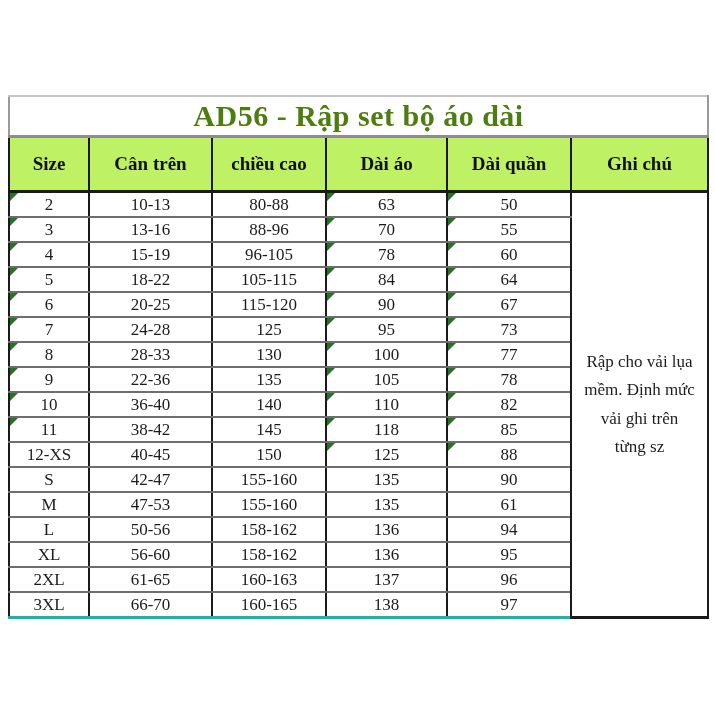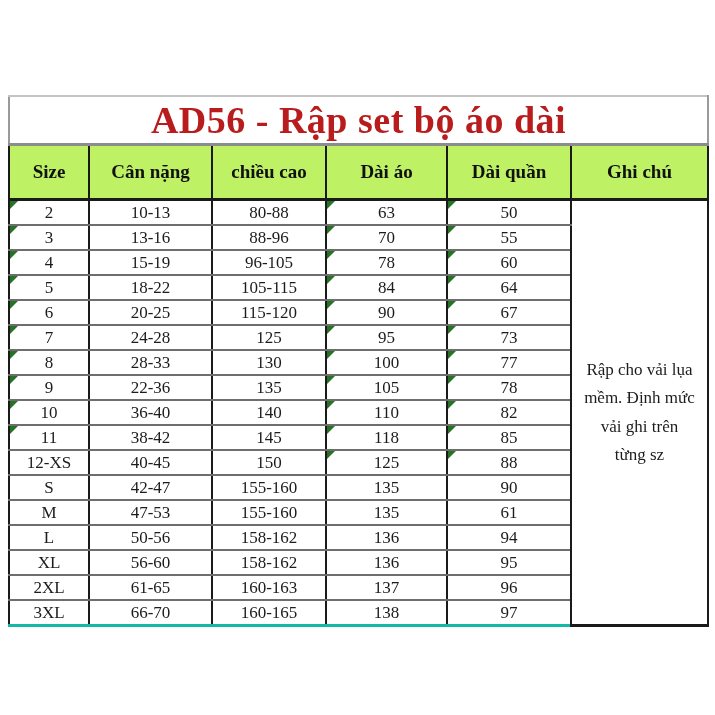--- a/index.html
+++ b/index.html
@@ -23,27 +23,27 @@
     border-collapse: collapse;
     table-layout: fixed;
     width: 699px;
   }
   
   td.title-cell {
     height: 36px;
     text-align: center;
     vertical-align: middle;
     font-weight: bold;
-    font-size: 38px;
+    font-size: 30px;
     letter-spacing: 0.5px;
     border-top: 2px solid #c4c4c4;
     border-left: 2px solid #9a9a9a;
     border-right: 2px solid #9a9a9a;
     border-bottom: 3px solid #8c8c8c;
-    color: #b91c1c;
+    color: #4d7c0f;
   }
   
   th.col-header {
     height: 50px;
     text-align: center;
     vertical-align: middle;
     font-weight: bold;
     font-size: 19px;
     border: 2px solid #1a1a1a;
     border-bottom: 3px solid #1a1a1a;
@@ -101,21 +101,21 @@
       <col style="width:121px">
       <col style="width:124px">
       <col style="width:137px">
     </colgroup>
     <thead>
       <tr>
         <td class="title-cell" colspan="6">AD56 - Rập set bộ áo dài</td>
       </tr>
       <tr>
         <th class="col-header">Size</th>
-        <th class="col-header">Cân nặng</th>
+        <th class="col-header">Cân trên</th>
         <th class="col-header">chiều cao</th>
         <th class="col-header">Dài áo</th>
         <th class="col-header">Dài quần</th>
         <th class="col-header">Ghi chú</th>
       </tr>
     </thead>
     <tbody>
         <tr>
           <td class="marker">2<span></span></td>
           <td>10-13</td>

